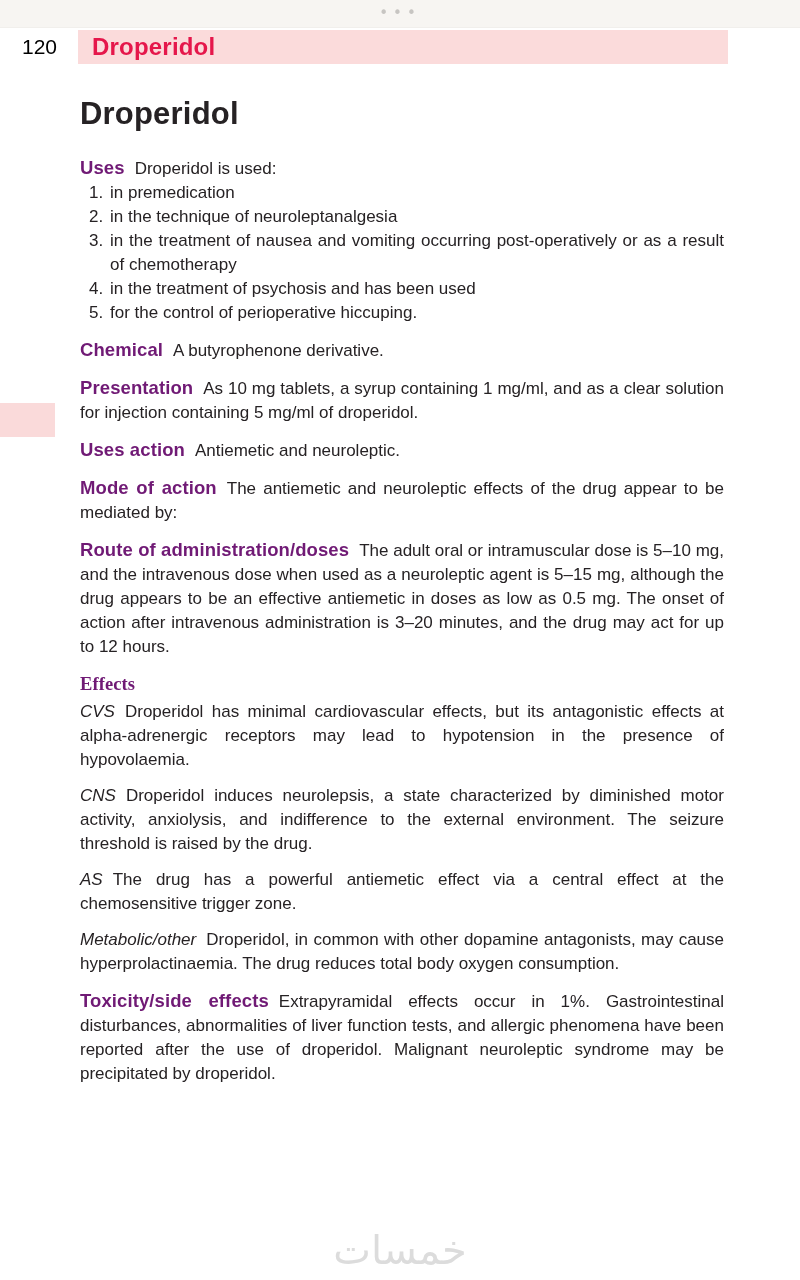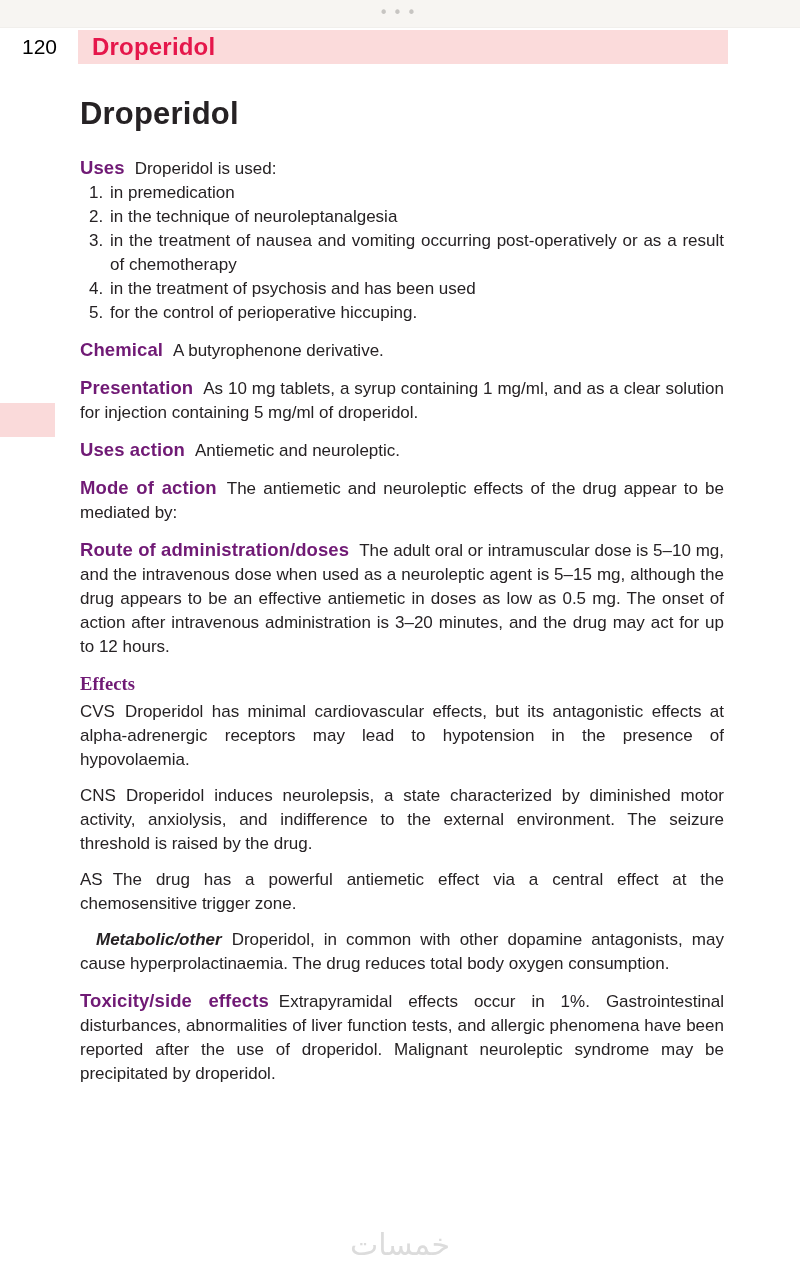--- a/index.html
+++ b/index.html
@@ -41,31 +41,31 @@
     margin:24px 76px 0 80px; font-size:17px; line-height:24px;
   }
   section { margin-top:13px; }
   .rh { color:#701a75; font-weight:bold; font-size:18.5px; letter-spacing:0.1px; }
   .rh.block { display:block;font-family:Liberation Serif, serif; }
   p.body { text-align:justify; }
   p.sub { text-align:justify; margin-top:12px; }
   .gap { display:inline-block; width:10px; }
   ol { margin:0 0 0 2px; padding-left:26px; }
   ol li { text-align:justify; padding-left:2px; }
-  .lead { }
-  .lead-bold { font-style:italic; font-weight:bold;margin-left:16px; }
+  .lead { font-style:italic; }
+  .lead-bold { font-style:italic; font-weight:normal; }
   
   .side-tab {
     position:absolute; left:0; top:403px; width:55px; height:34px;
     background:#fadada;
   }
   
   .watermark {
     position:absolute; left:0; top:1227px; width:100%;
-    text-align:center; color:#dcdcdc; font-size:30px;
+    text-align:center; color:#dcdcdc; font-size:40px;
     font-family:"DejaVu Sans", sans-serif;
   }
 </style>
 </head>
 <body>
 
 <div class="topbar">
   <span class="dots">•••</span>
 </div>
 

